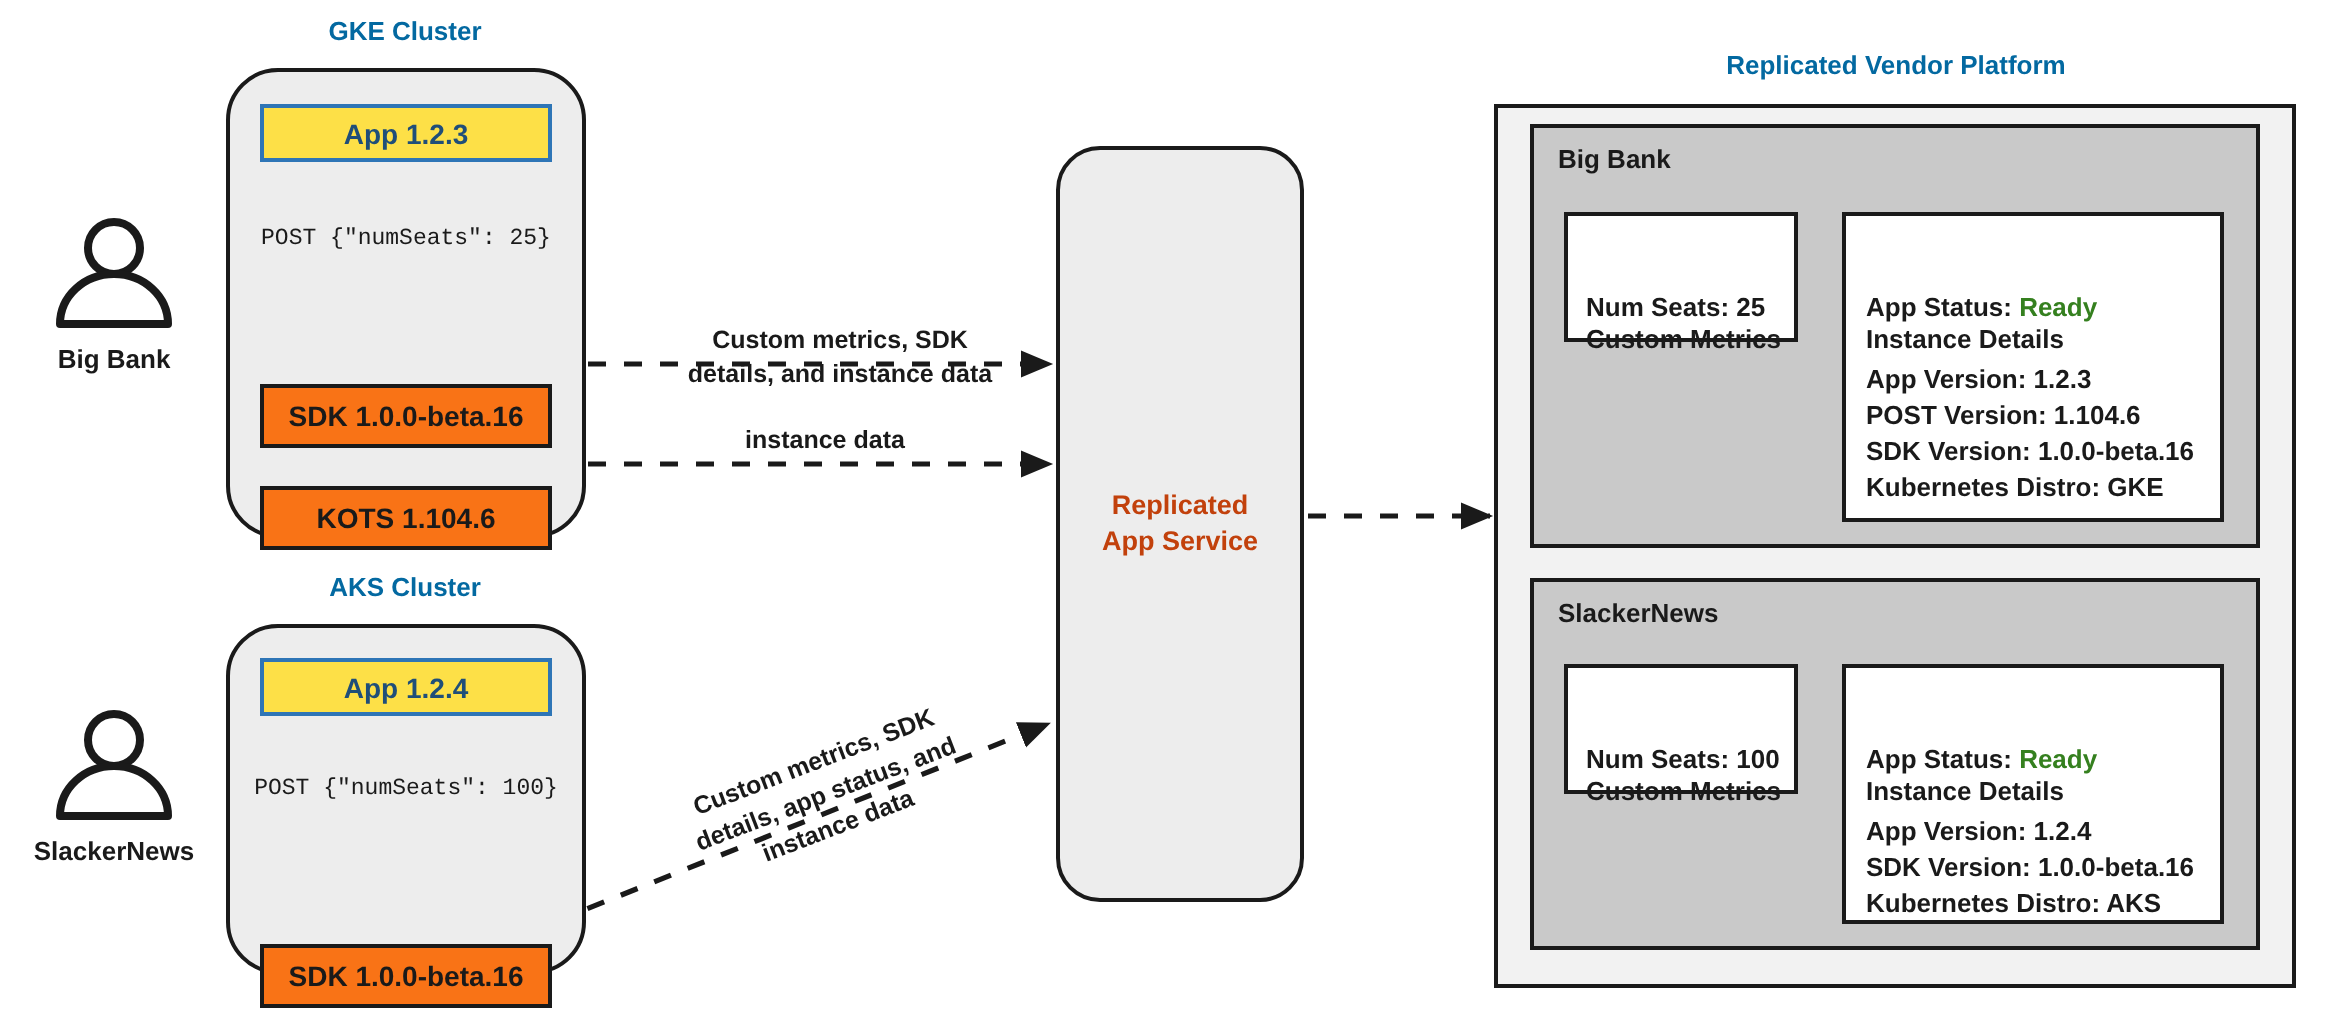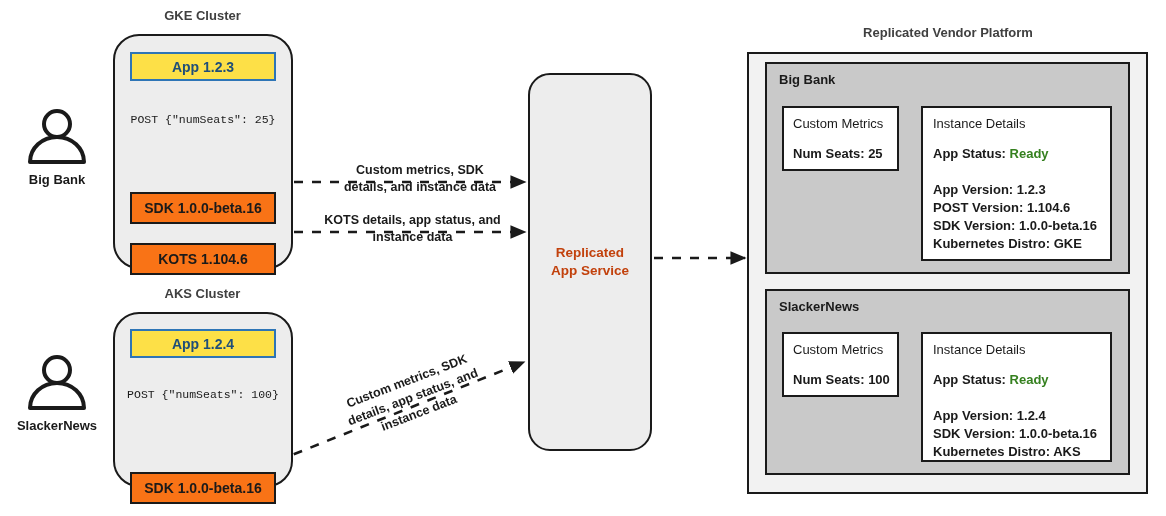--- a/index.html
+++ b/index.html
@@ -17,21 +17,21 @@
     height: 516px;
     background: #ffffff;
     overflow: hidden;
   }
   .abs { position: absolute; }
 
   
   .group-title {
     font-size: 13px;
     font-weight: bold;
-    color: #404040;
+    color: #0369a1;
     text-align: center;
     white-space: nowrap;
   }
 
   
   .cluster-box {
     background: #ededed;
     border: 2.5px solid #1a1a1a;
     border-radius: 26px;
     box-sizing: border-box;
@@ -133,23 +133,24 @@
     color: #1a1a1a;
     white-space: nowrap;
   }
   .panel-box {
     background: #ffffff;
     border: 2.5px solid #1a1a1a;
     box-sizing: border-box;
   }
   .panel-title {
     font-size: 13px;
-    font-weight: normal;
-    color: #1a1a1a;
-    white-space: nowrap;
+    font-weight: bold;
+    color: #1a1a1a;
+    white-space: nowrap;
+    margin-top: 46px;
   }
   .panel-line {
     font-size: 13px;
     font-weight: bold;
     color: #1a1a1a;
     white-space: nowrap;
     text-align: center;
   }
   .status-ok { color: #35801f; font-weight: bold; }
 
@@ -223,21 +224,20 @@
     </svg>
   </div>
   <div class="abs actor-label" style="left:6px; top:418px; width:102px;">SlackerNews</div>
 
   <div class="abs flow-label" style="left:330px; top:162px; width:180px;">
     <div>Custom metrics, SDK</div>
     <div>details, and instance data</div>
   </div>
 
   <div class="abs flow-label" style="left:315px; top:212px; width:195px;">
-    <div>KOTS details, app status, and</div>
     <div>instance data</div>
   </div>
 
   <div class="abs" style="left:318px; top:372px; width:190px; height:66px;">
     <div class="flow-label-diag" style="width:190px;">
       <div>Custom metrics, SDK</div>
       <div>details, app status, and</div>
       <div>instance data</div>
     </div>
   </div>

